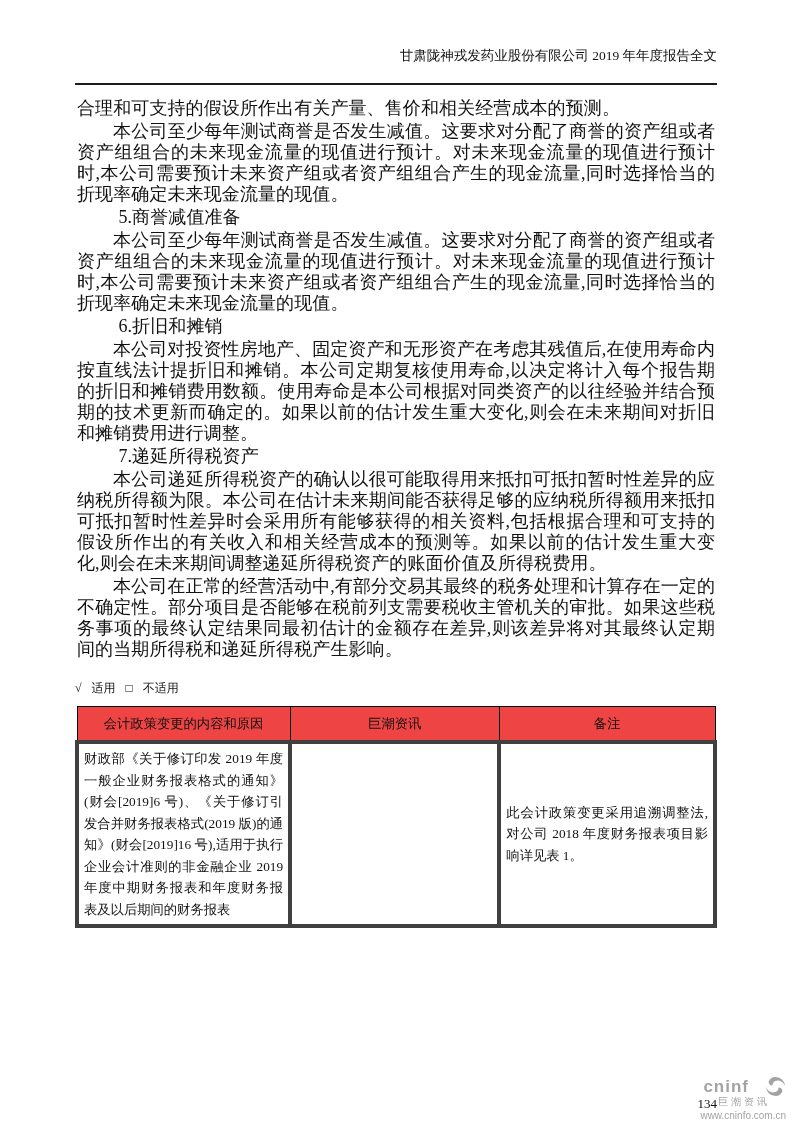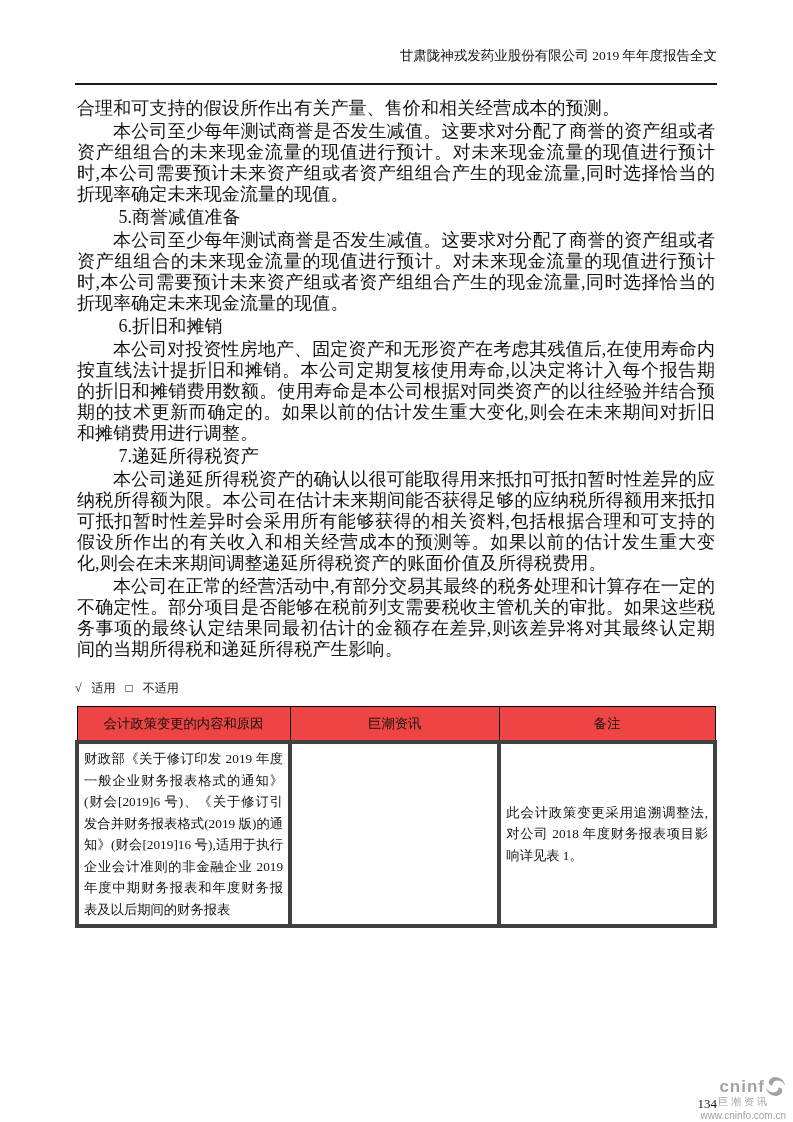--- a/index.html
+++ b/index.html
@@ -38,21 +38,21 @@
   td.cell-content { text-align:justify; vertical-align:top; }
   td.cell-approval { vertical-align:middle; }
   td.cell-note { text-align:justify; vertical-align:middle;font-family:Liberation Serif, serif; }
   .page-number {
     position:absolute; right:76px; top:1096px; font-size:13px;
   }
   .cninfo-logo {
     position:absolute; right:7px; top:1076px; text-align:right;
     color:#a3a3a3; font-family:"Liberation Sans","DejaVu Sans",sans-serif;
   }
-  .logo-row { display:flex; align-items:center; justify-content:flex-end; gap:0; }
+  .logo-row { display:flex; align-items:center; justify-content:flex-end; gap:16px; }
   .logo-brand { font-size:17px; font-weight:bold; letter-spacing:1px; color:#a3a3a3; }
   .logo-swirl { width:21px; height:21px; }
   .logo-swirl path { fill:#a3a3a3; }
   .logo-caption { font-size:10px; letter-spacing:3px; margin-top:-2px; padding-right:16px; color:#a3a3a3; }
   .logo-url { font-size:10px; margin-top:1px; color:#a3a3a3; }
 </style>
 </head>
 <body>
 
 <div class="page">

